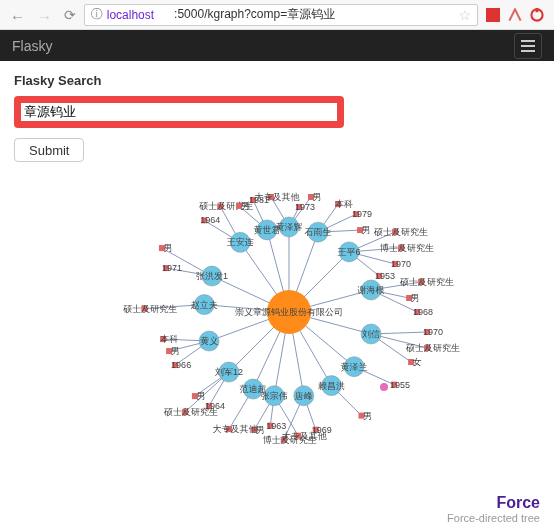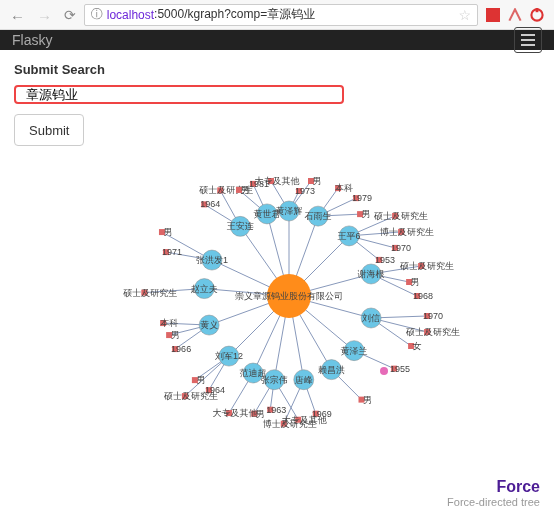--- a/index.html
+++ b/index.html
@@ -3,32 +3,32 @@
 <meta charset="utf-8">
 <style>
   * { margin: 0; padding: 0; box-sizing: border-box; }
   body { font-family: Arial, sans-serif; font-size: 13px; background: #fff; width: 554px; }
   .browser-bar { height: 30px; display: flex; align-items: center; padding: 0 6px; border-bottom: 1px solid #ddd; background: #f7f7f7; gap: 4px; }
   .nav-arrow { color: #888; font-size: 15px; padding: 0 4px; cursor: pointer; }
   .nav-arrow.disabled { color: #ccc; }
   .reload { color: #888; font-size: 14px; padding: 0 4px; cursor: pointer; }
   .url-box { flex: 1; height: 22px; border: 1px solid #ccc; border-radius: 2px; background: #fff; display: flex; align-items: center; padding: 0 6px; font-size: 12px; color: #333; }
   .url-proto { color: #6d28d9; }
-  .url-rest { color: #333; }
+  .url-rest { color: #333; margin-left: 20px; }
   .browser-icons { display: flex; gap: 8px; padding: 0 4px; align-items: center; }
   .b-icon { width: 14px; height: 14px; }
   .star { color: #ccc; font-size: 14px; }
-  .app-bar { height: 20px; background: #222; color: #aaa; display: flex; align-items: center; justify-content: space-between; padding: 0 12px; text-align: right; }
+  .app-bar { height: 31px; background: #222; color: #aaa; display: flex; align-items: center; justify-content: space-between; padding: 0 12px; text-align: right; }
   .app-title { font-size: 14px; }
   .hamburger { width: 28px; height: 26px; border: 1px solid #444; border-radius: 3px; display: flex; flex-direction: column; justify-content: center; align-items: center; gap: 3px; cursor: pointer; }
   .hamburger div { width: 14px; height: 2px; background: #ccc; }
   .content { padding: 12px 14px; }
   .section-label { font-weight: bold; font-size: 13px; margin-bottom: 8px; color: #333; }
-  .search-input { width: 330px; height: 19px; border: 2px solid #ef4444; border-radius: 4px; padding: 0 10px; font-size: 13px; margin-bottom: 10px; display: block; }
-  .submit-btn { height: 32px; padding: 0 14px; border: 1px solid #ccc; border-radius: 4px; background: #fff; font-size: 13px; cursor: pointer; color: #333; }
+  .search-input { width: 330px; height: 32px; border: 7px solid #ef4444; border-radius: 4px; padding: 0 3px; font-size: 13px; margin-bottom: 10px; display: block; }
+  .submit-btn { height: 24px; padding: 0 14px; border: 1px solid #ccc; border-radius: 4px; background: #fff; font-size: 13px; cursor: pointer; color: #333; }
   .graph-wrap { position: relative; width: 100%; height: 320px; }
   .graph-svg { position: absolute; left: 0; top: 0; }
   .footer-right { text-align: right; padding: 0 14px 4px 0; }
   .force-title { font-size: 16px; font-weight: bold; color: #4c1d95; }
   .force-sub { font-size: 11px; color: #999; }
   .node-text { font-size: 9px; fill: #444; text-anchor: middle; font-family: Arial, sans-serif; }
   .tiny-square { fill: #d66; }
   .edge { stroke: #89b; stroke-width: 1; }
   .c-center { fill: #ff8c1a; }
   .c-blue { fill: #6bc6e6; stroke: #888; stroke-width: 0.5; }
@@ -65,21 +65,21 @@
 <div class="app-bar">
   <span class="app-title">Flasky</span>
   <div class="hamburger">
     <div></div>
       <div></div>
       <div></div>
   </div>
 </div>
 
 <div class="content">
-  <div class="section-label">Submit Search</div>
+  <div class="section-label">Flasky Search</div>
   <input class="search-input" value="章源钨业" style="">
   <button class="submit-btn">Submit</button>
 
   <div class="graph-wrap">
     <svg id="graph-svg" class="graph-svg" width="526" height="320">
         <line x1="275" y1="150" x2="275" y2="65" class="edge"></line>
         <line x1="275" y1="150" x2="304.07171218268184" y2="70.12612723319779" class="edge"></line>
         <line x1="275" y1="150" x2="335.10407640085657" y2="89.89592359914346" class="edge"></line>
         <line x1="275" y1="150" x2="357.1036952345708" y2="128.00038116628573" class="edge"></line>
         <line x1="275" y1="150" x2="357.1036952345708" y2="171.99961883371427" class="edge"></line>

